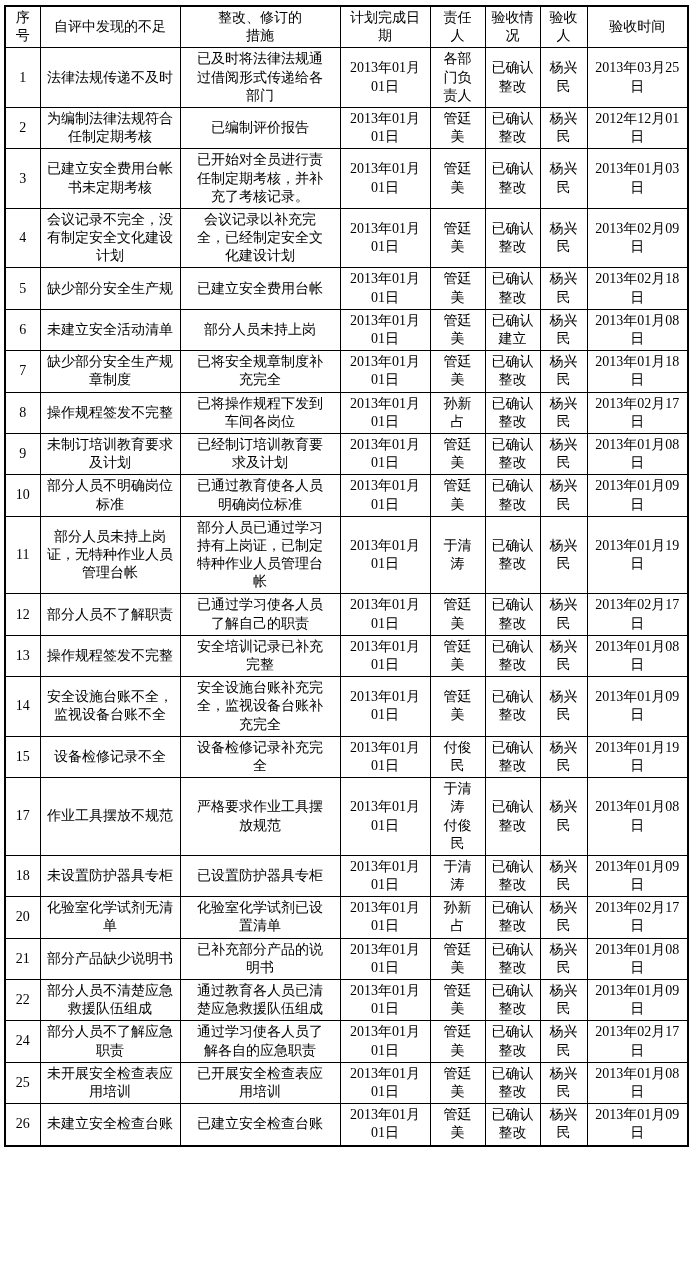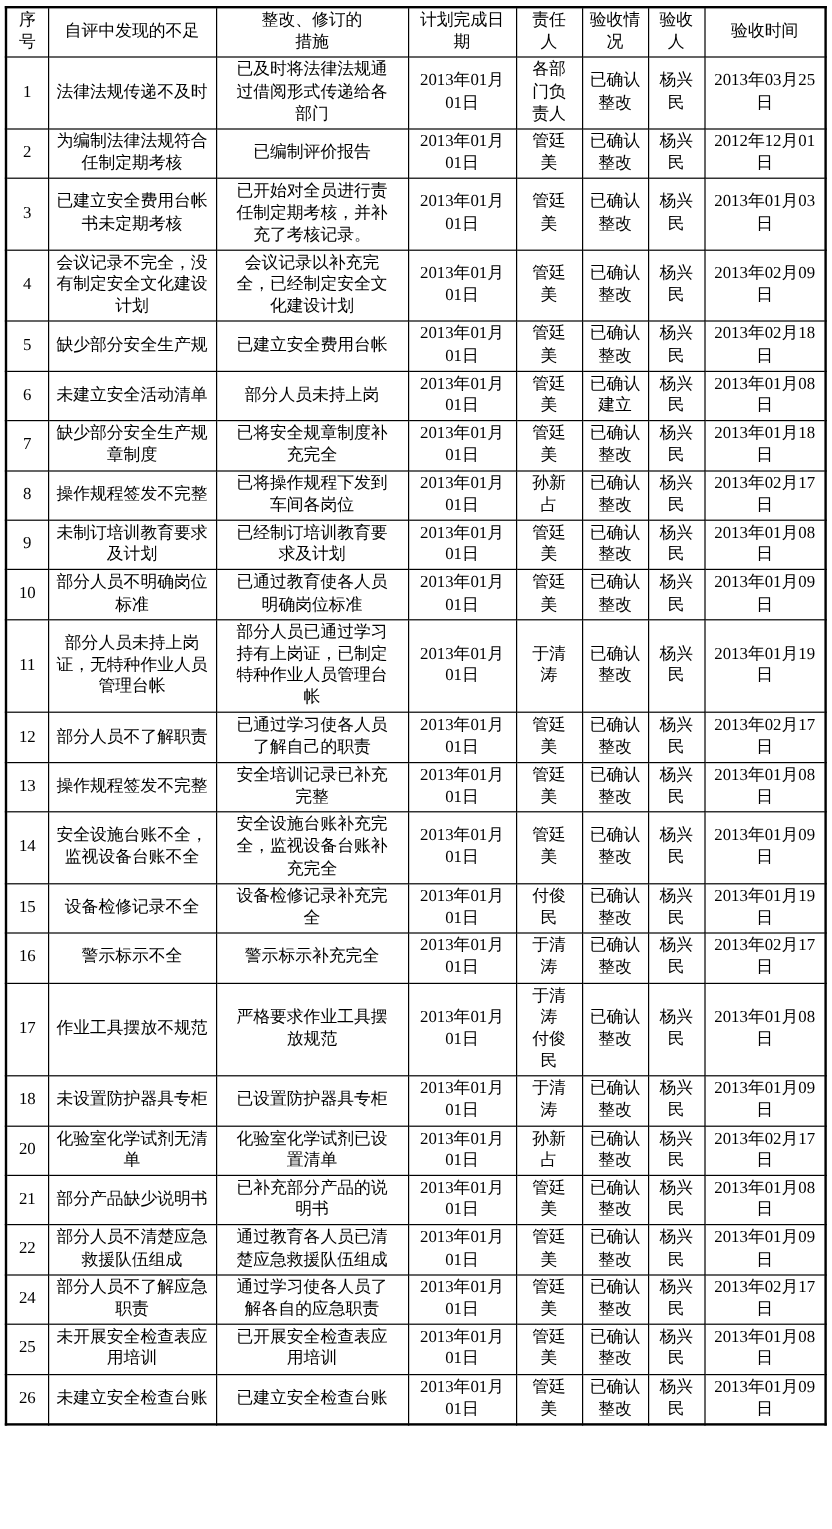--- a/index.html
+++ b/index.html
@@ -326,35 +326,20 @@
     <td>付俊
 民</td>
     <td>已确认
 整改</td>
     <td>杨兴
 民</td>
     <td>2013年01月19
 日</td>
   </tr>
         <tr>
-    <td>16</td>
-    <td>警示标示不全</td>
-    <td>警示标示补充完全</td>
-    <td>2013年01月
-01日</td>
-    <td>于清
-涛</td>
-    <td>已确认
-整改</td>
-    <td>杨兴
-民</td>
-    <td>2013年02月17
-日</td>
-  </tr>
-        <tr>
     <td>17</td>
     <td>作业工具摆放不规范</td>
     <td>严格要求作业工具摆
 放规范</td>
     <td>2013年01月
 01日</td>
     <td>于清
 涛
 付俊
 民</td>

